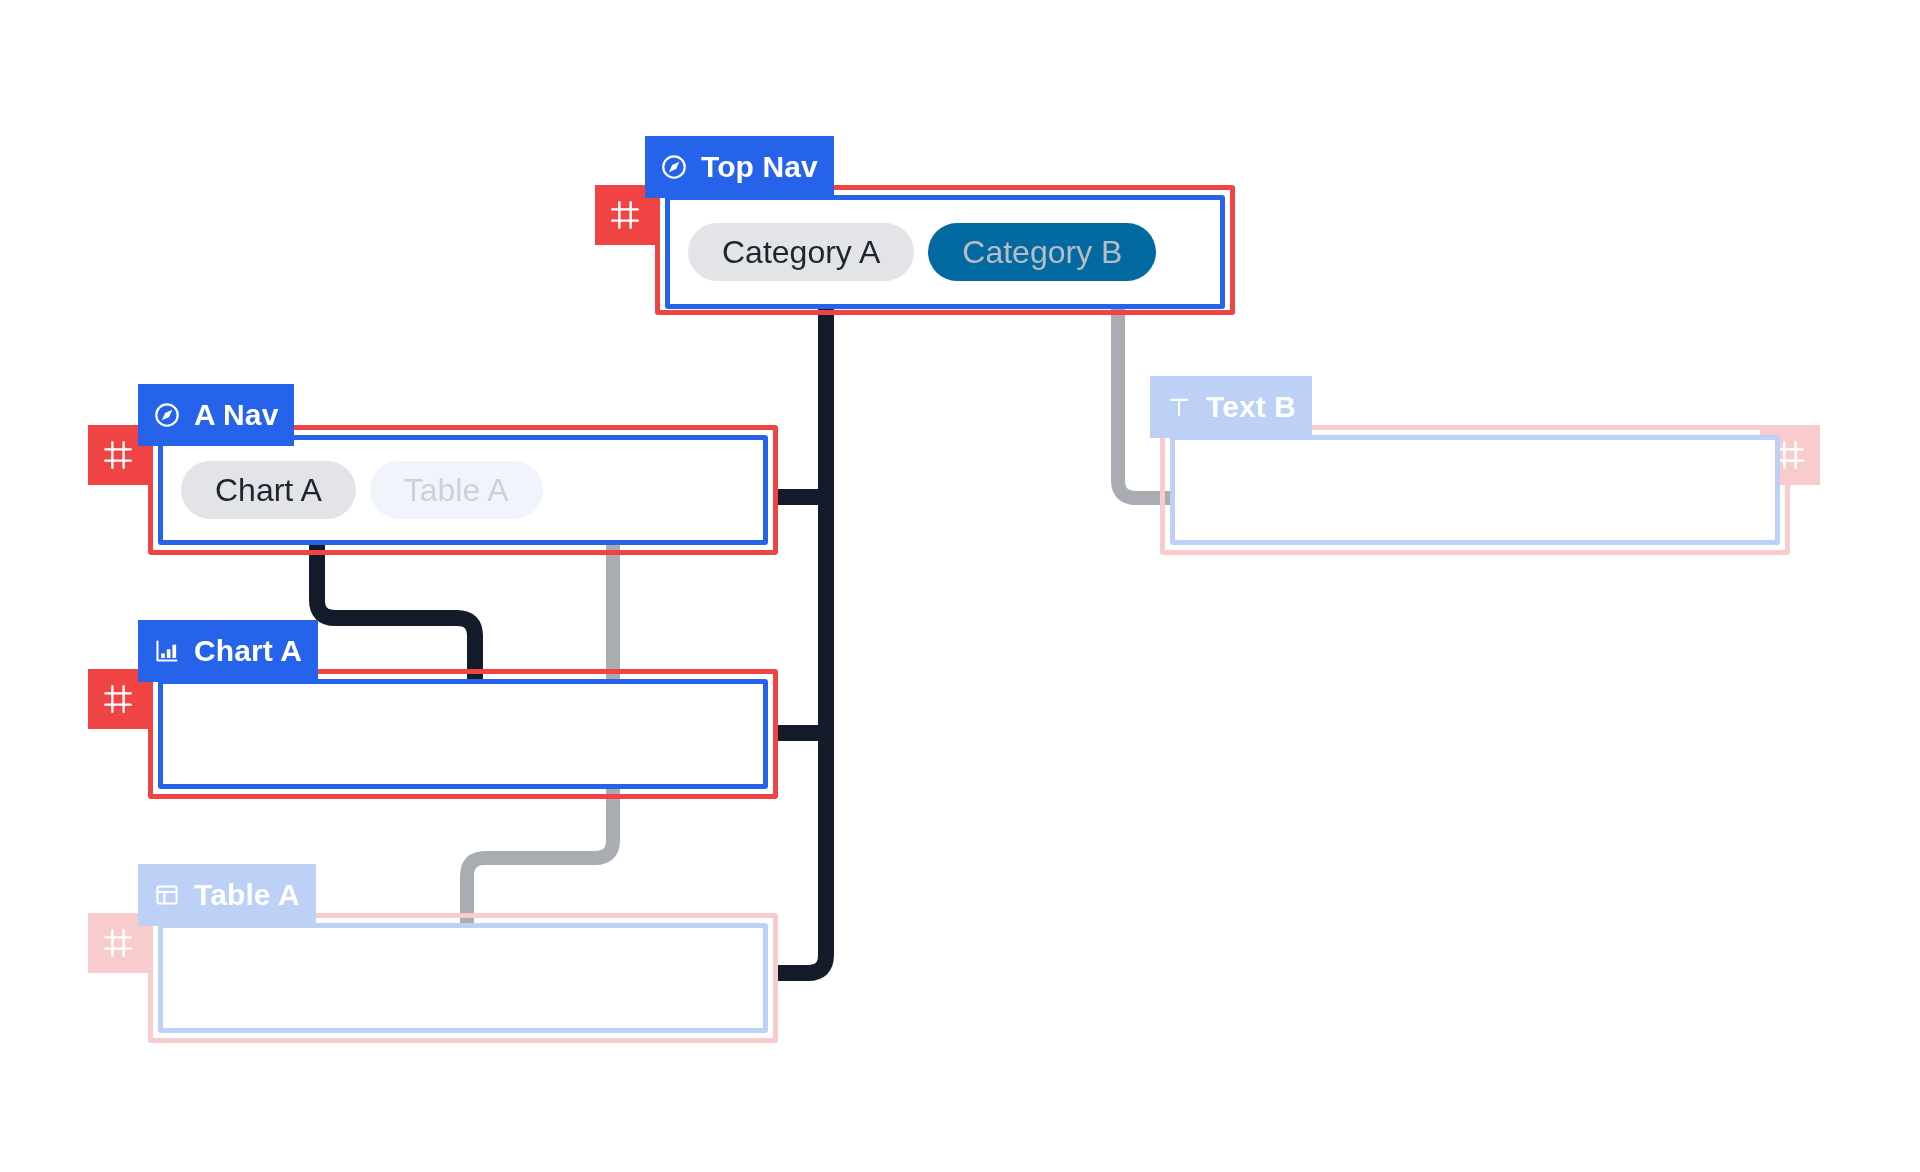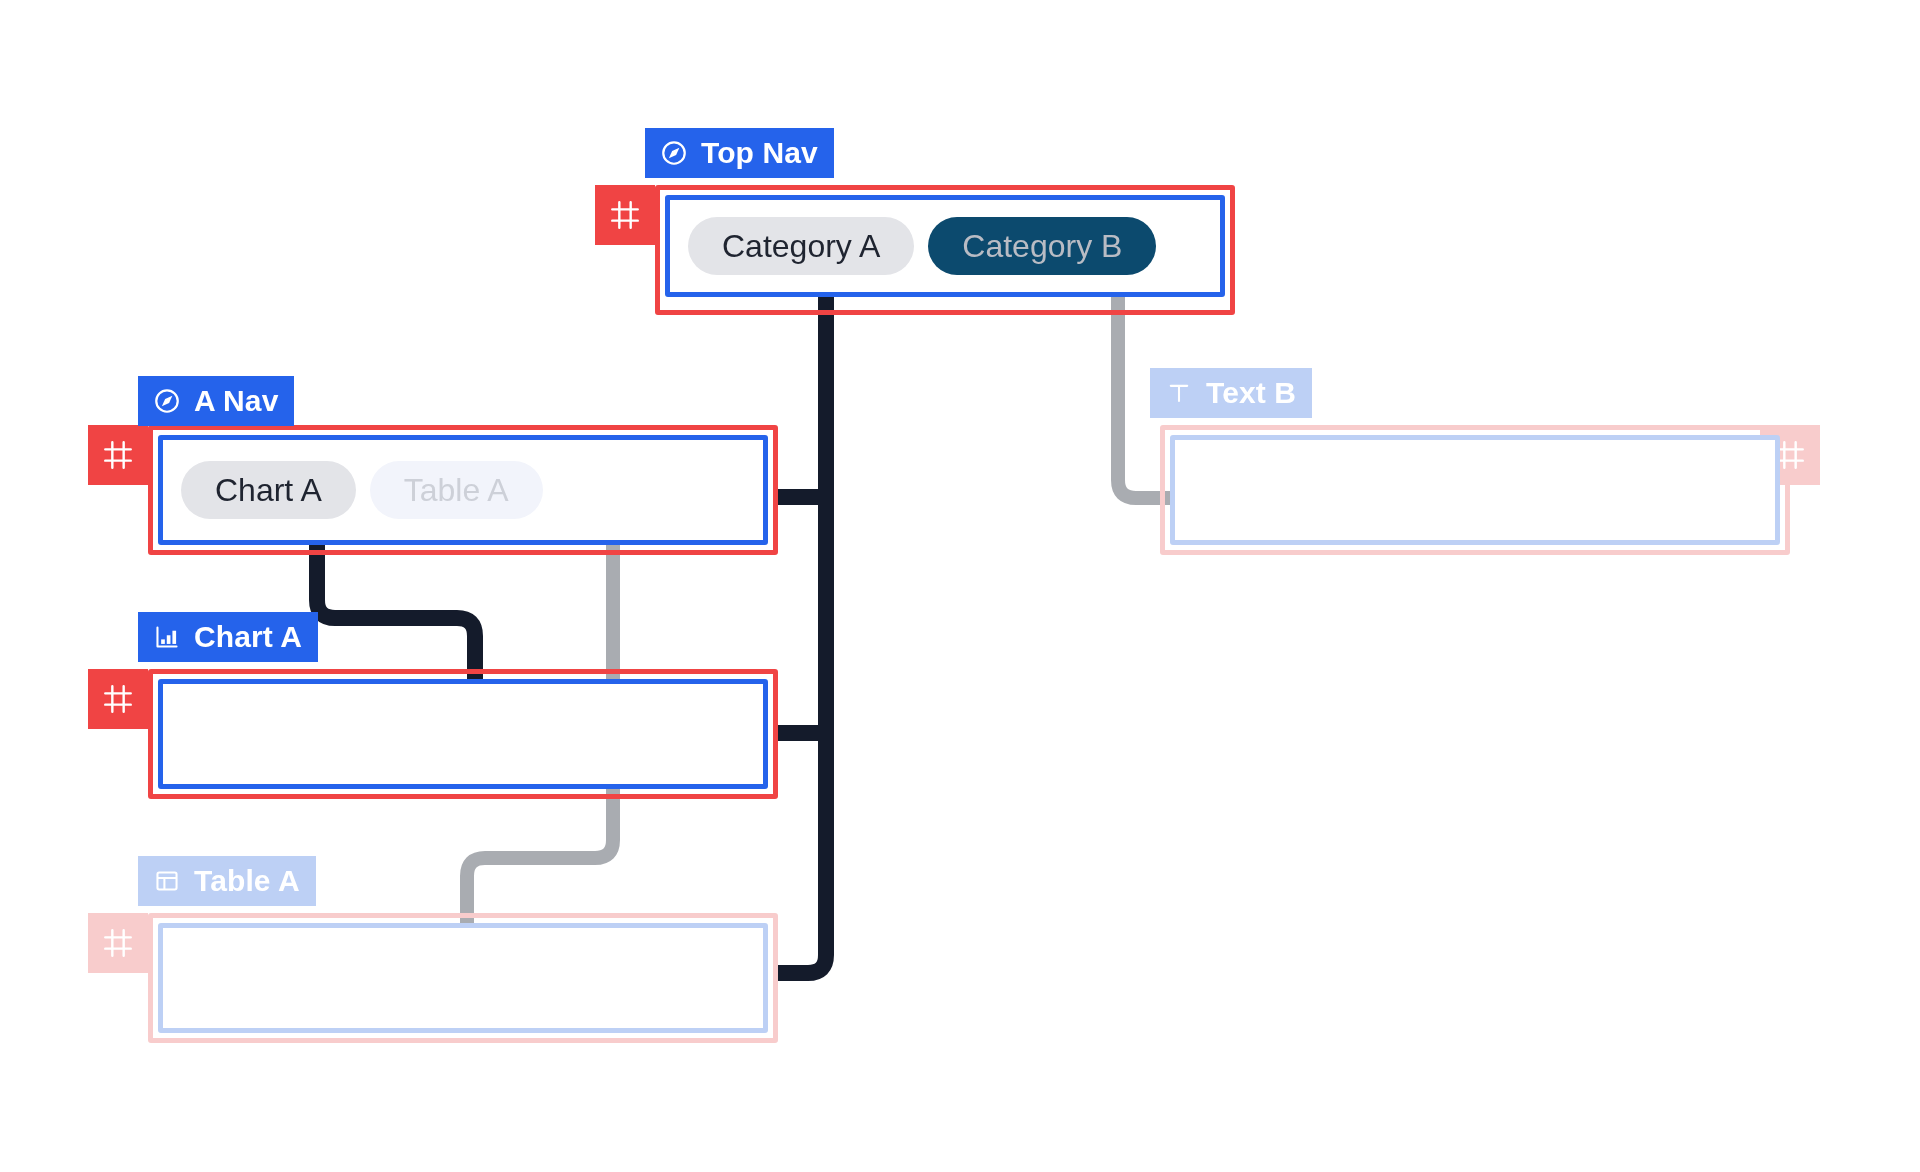--- a/index.html
+++ b/index.html
@@ -61,32 +61,33 @@
     background: #ffffff;
     box-sizing: border-box;
     display: flex;
     align-items: center;
     padding-left: 18px;
   }
 
   
   .title-tab {
     position: absolute;
-    height: 50px;
+    height: 62px;
     background: var(--frame);
     color: #ffffff;
     display: flex;
     align-items: center;
     gap: 12px;
     padding: 0 16px 0 14px;
     font-size: 30px;
     font-weight: 700;
     letter-spacing: 0.1px;
     white-space: nowrap;
     line-height: 1;
+    margin-top: 8px;
   }
   .title-tab .tt-icon {
     display: flex;
     align-items: center;
     justify-content: center;
     width: 30px;
     height: 30px;
     flex: 0 0 auto;
   }
   .title-tab .tt-icon svg { display: block; }
@@ -107,21 +108,21 @@
     font-size: 32px;
     font-weight: 400;
     white-space: nowrap;
     line-height: 1;
   }
   .pill.active {
     background: #e3e4e8;
     color: #1f2430;
   }
   .pill.inactive {
-    background: #0c4a6e;
+    background: #0369a1;
     color: #b9bcc4;
   }
   .pill.inactive.dim {
     background: #f2f4fb;
     color: #cdd0d8;
   }
 </style>
 </head>
 <body>
 
@@ -145,21 +146,21 @@
   <div class="node" style="left:587px; top:128px; --art:#f04444; --frame:#2563eb;">
 
     <div class="artboard" style="left:68px; top:57px; width:580px; height:130px;"></div>
 
     <div class="art-badge" style="left:8px; top:57px;">
       <svg width="34" height="34" viewBox="0 0 24 24" fill="none" stroke="#ffffff" stroke-width="1.7" stroke-linecap="round">
         <path d="M8 3 V21 M16 3 V21 M3 8 H21 M3 16 H21"></path>
       </svg>
     </div>
 
-    <div class="frame" style="left:78px; top:67px; width:560px; height:102px;">
+    <div class="frame" style="left:78px; top:67px; width:560px; height:114px;">
       <div class="pillrow">
         <div class="pill active">Category A</div>
         <div class="pill inactive">Category B</div>
       </div>
     </div>
 
     <div class="title-tab" style="left:58px; top:0px;">
       <span class="tt-icon">
         <svg width="28" height="28" viewBox="0 0 24 24" fill="none" stroke="#ffffff" stroke-width="1.9" stroke-linejoin="round">
           <circle cx="12" cy="12" r="9.2"></circle>

